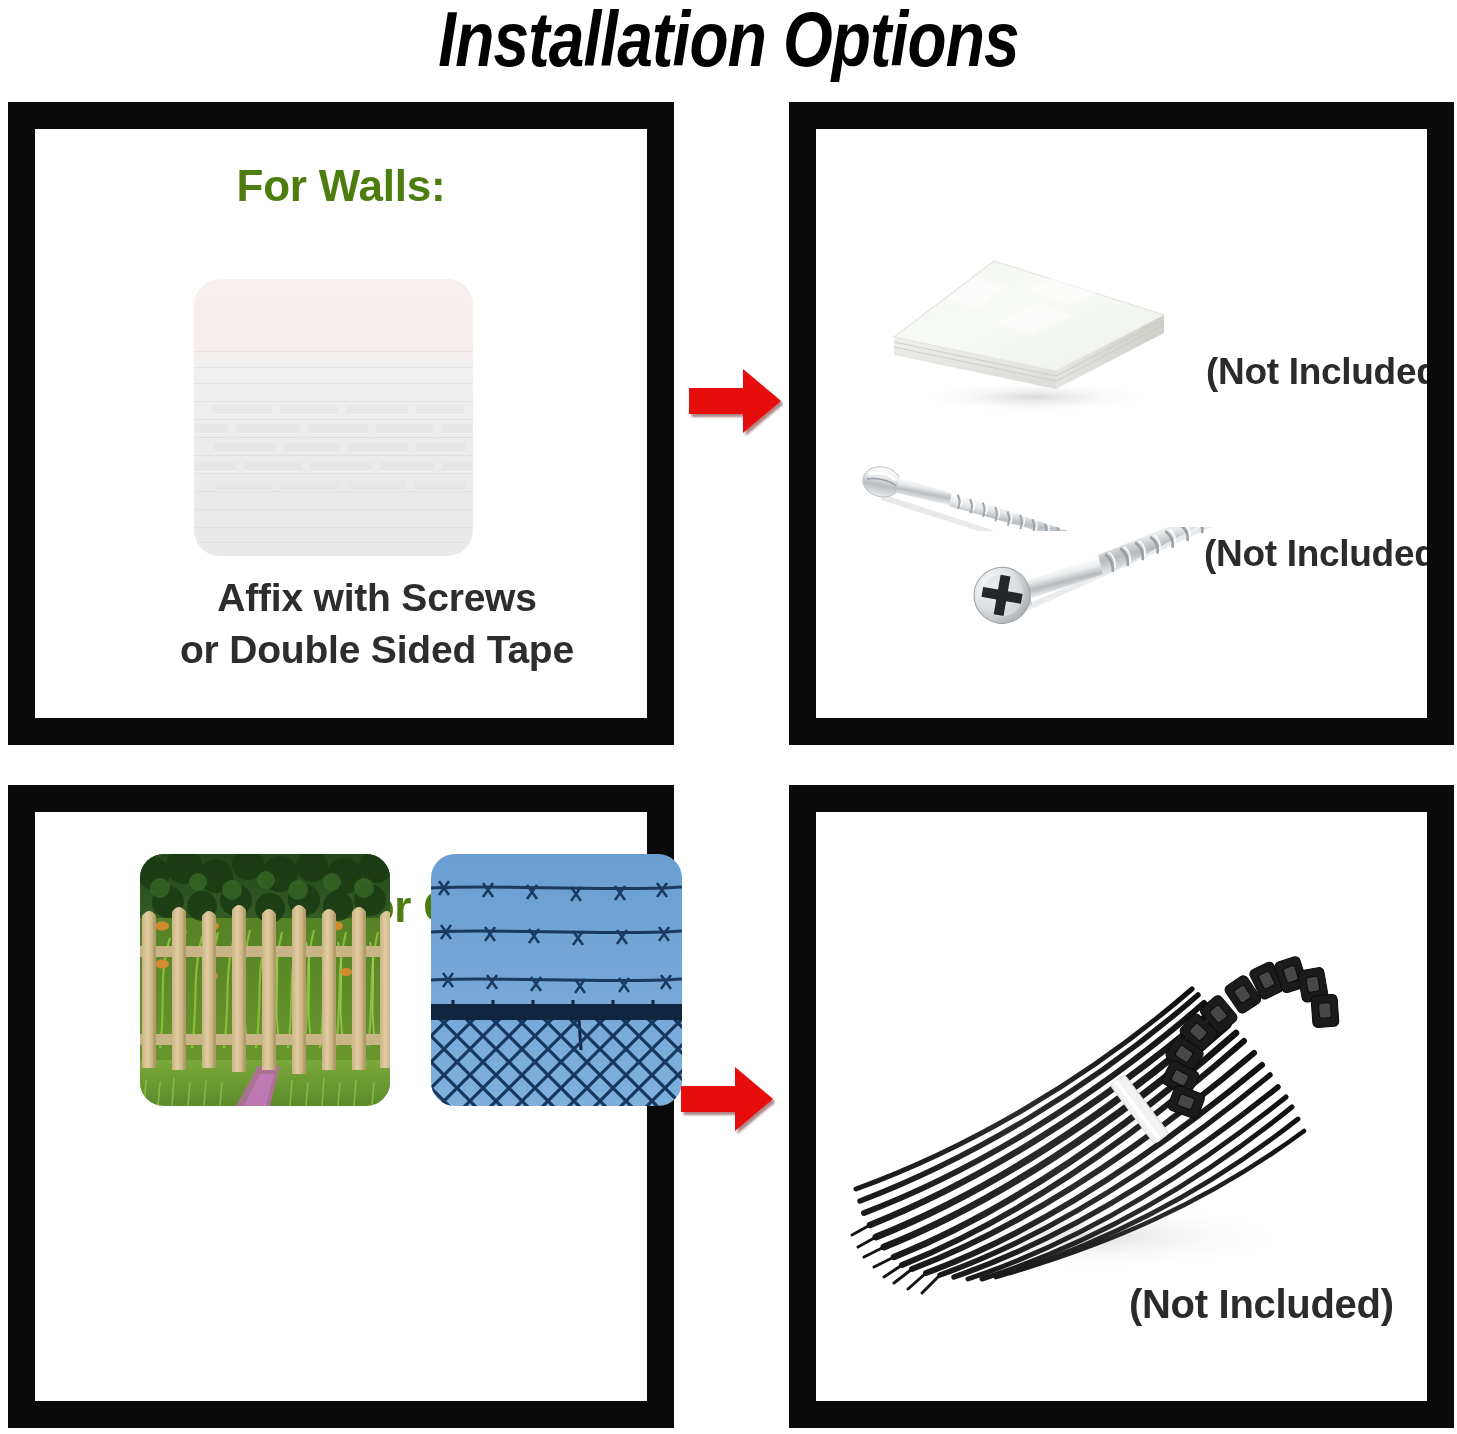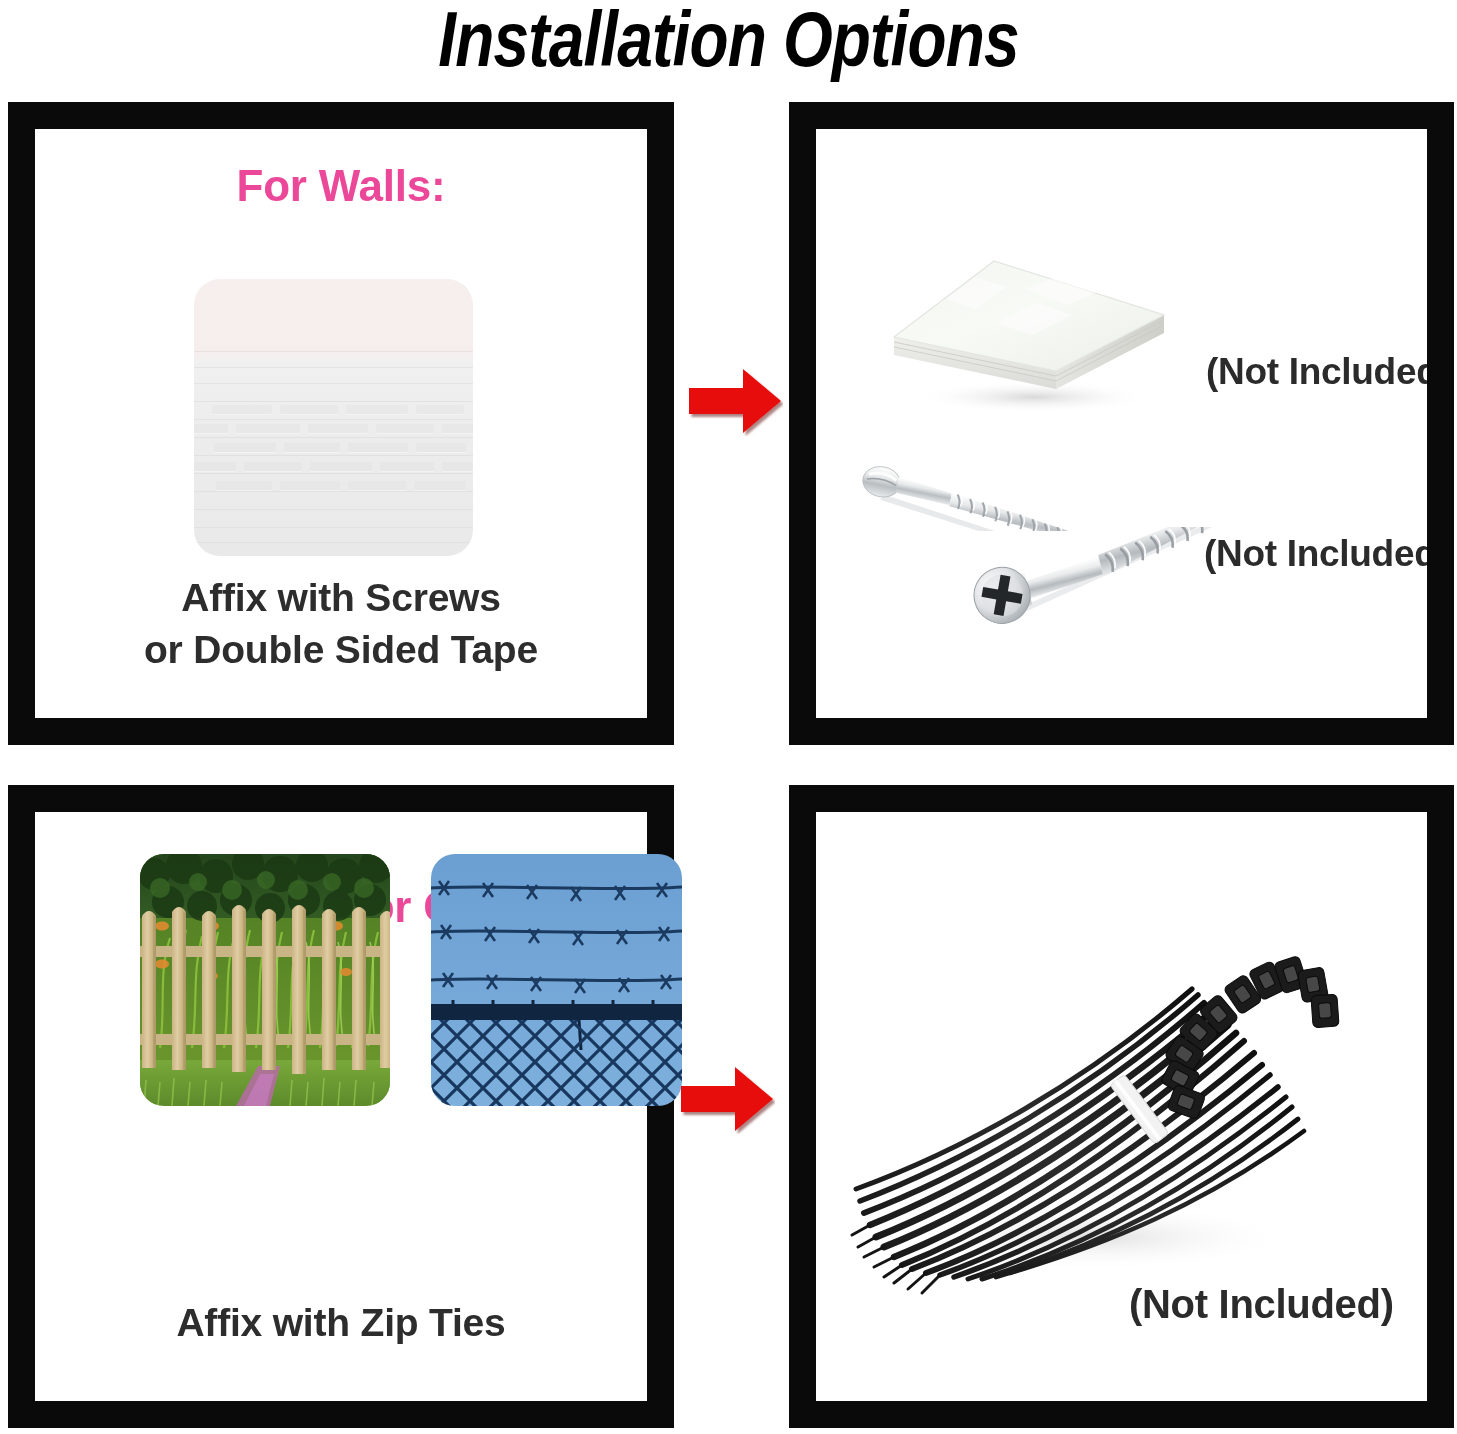--- a/index.html
+++ b/index.html
@@ -32,30 +32,30 @@
   }
   #panel-walls    {left:8px;  top:102px;  width:666px; height:643px;}
   #panel-hardware {left:789px;top:102px;  width:665px; height:643px;}
   #panel-fence    {left:8px;  top:785px;  width:666px; height:643px;}
   #panel-zipties  {left:789px;top:785px;  width:665px; height:643px;}
 
   .panel-inner{position:relative;width:100%;height:100%;background:#fff;overflow:hidden;}
 
   .panel-title{
     position:absolute;left:0;width:100%;text-align:center;
-    font-weight:700;font-size:44px;color:#ec4899;
+    font-weight:700;font-size:44px;color:#4d7c0f;
     letter-spacing:-.2px;
   }
   #walls-title{top:32px;}
   #fence-title{top:70px;}
 
   .panel-caption{
     position:absolute;left:0;width:100%;text-align:center;
     font-weight:700;font-size:39px;color:#2d2d2d;
-    line-height:52px;letter-spacing:-.2px;
+    line-height:52px;letter-spacing:-.2px;padding-left:36px;
   }
   #walls-caption{bottom:42px;}
   #fence-caption{bottom:52px;}
 
   
   .arrow{position:absolute;width:96px;height:70px;}
   #arrow-walls{left:687px;top:366px;}
   #arrow-fence{left:679px;top:1064px;}
 
   
@@ -327,21 +327,20 @@
       </div>
 
       <div class="ni-label" id="ni-screw">(Not Included)</div>
     </div>
   </div>
 
   <div class="panel" id="panel-fence">
     <div class="panel-inner">
       <div class="panel-title" id="fence-title">For Fence or Gate:</div>
 
-      <div class="panel-caption" id="fence-caption">Affix with Zip Ties</div>
     </div>
   </div>
 
   <div class="thumb-abs" id="fence-thumb-wood">
     <svg viewBox="0 0 250 252" width="250" height="252" preserveAspectRatio="none">
       <defs>
         <linearGradient id="hedgeG" x1="0" y1="0" x2="0" y2="1">
           <stop offset="0%" stop-color="#24451c"></stop>
           <stop offset="100%" stop-color="#335c24"></stop>
         </linearGradient>

